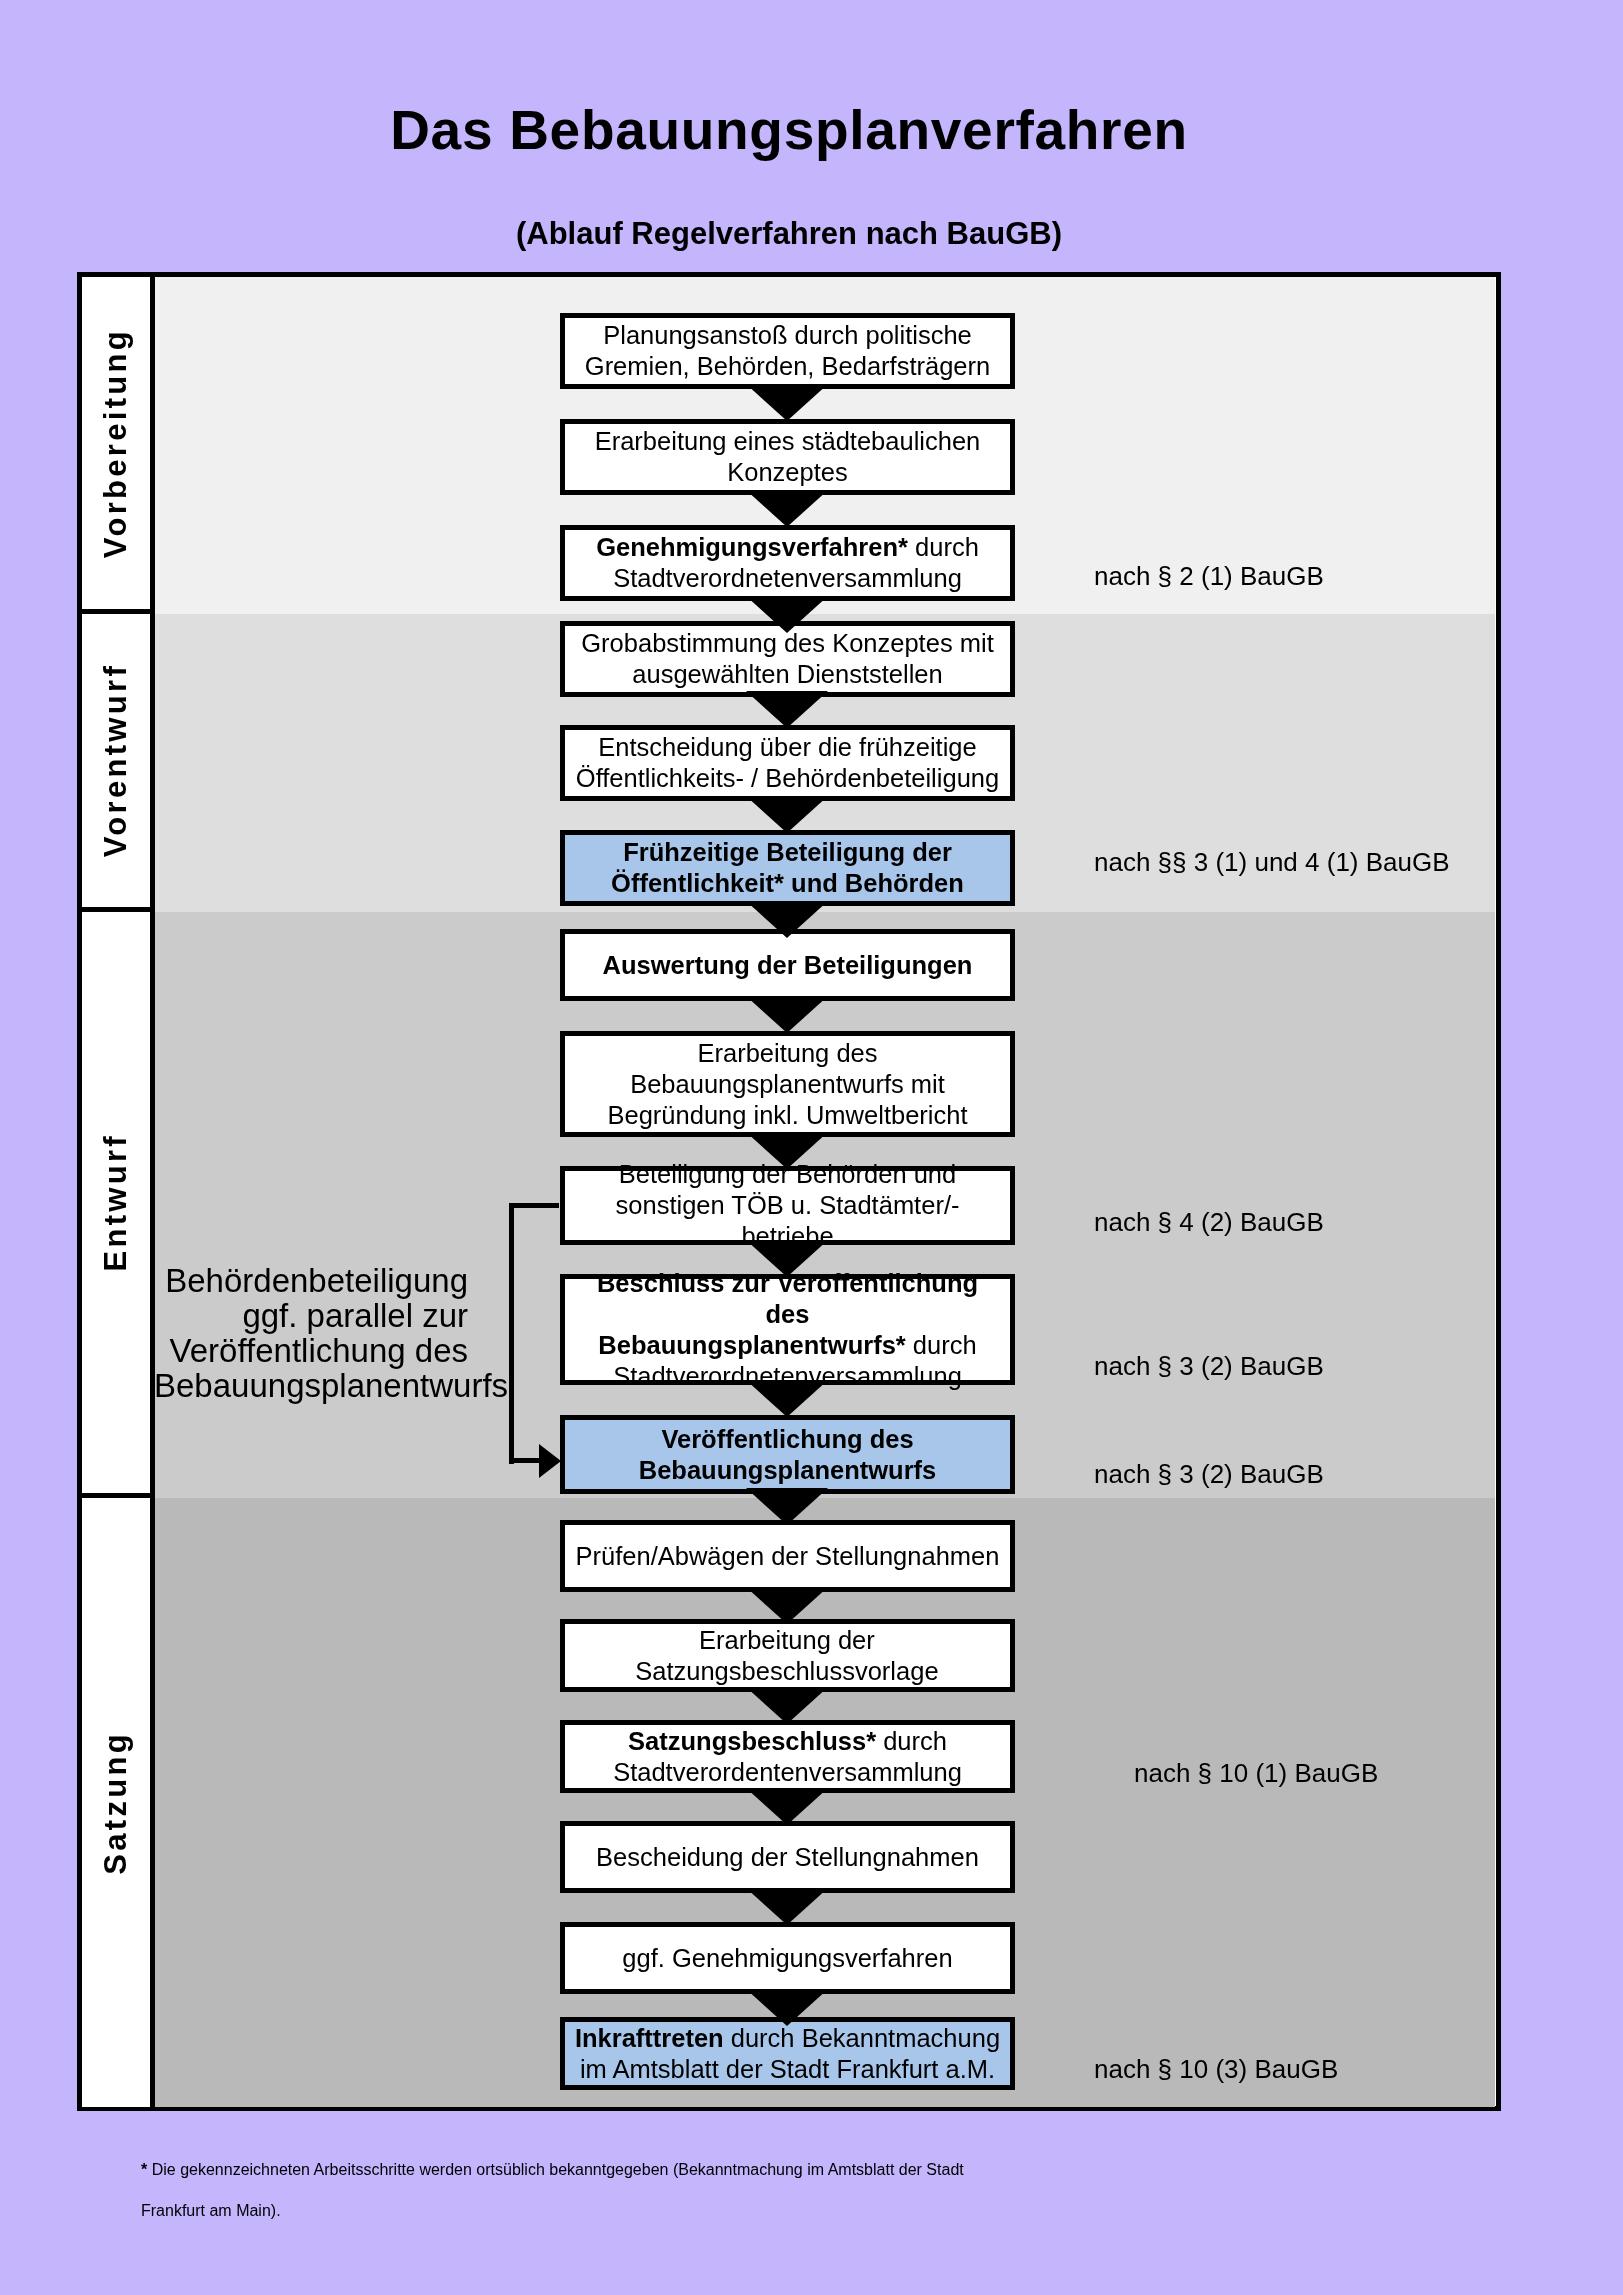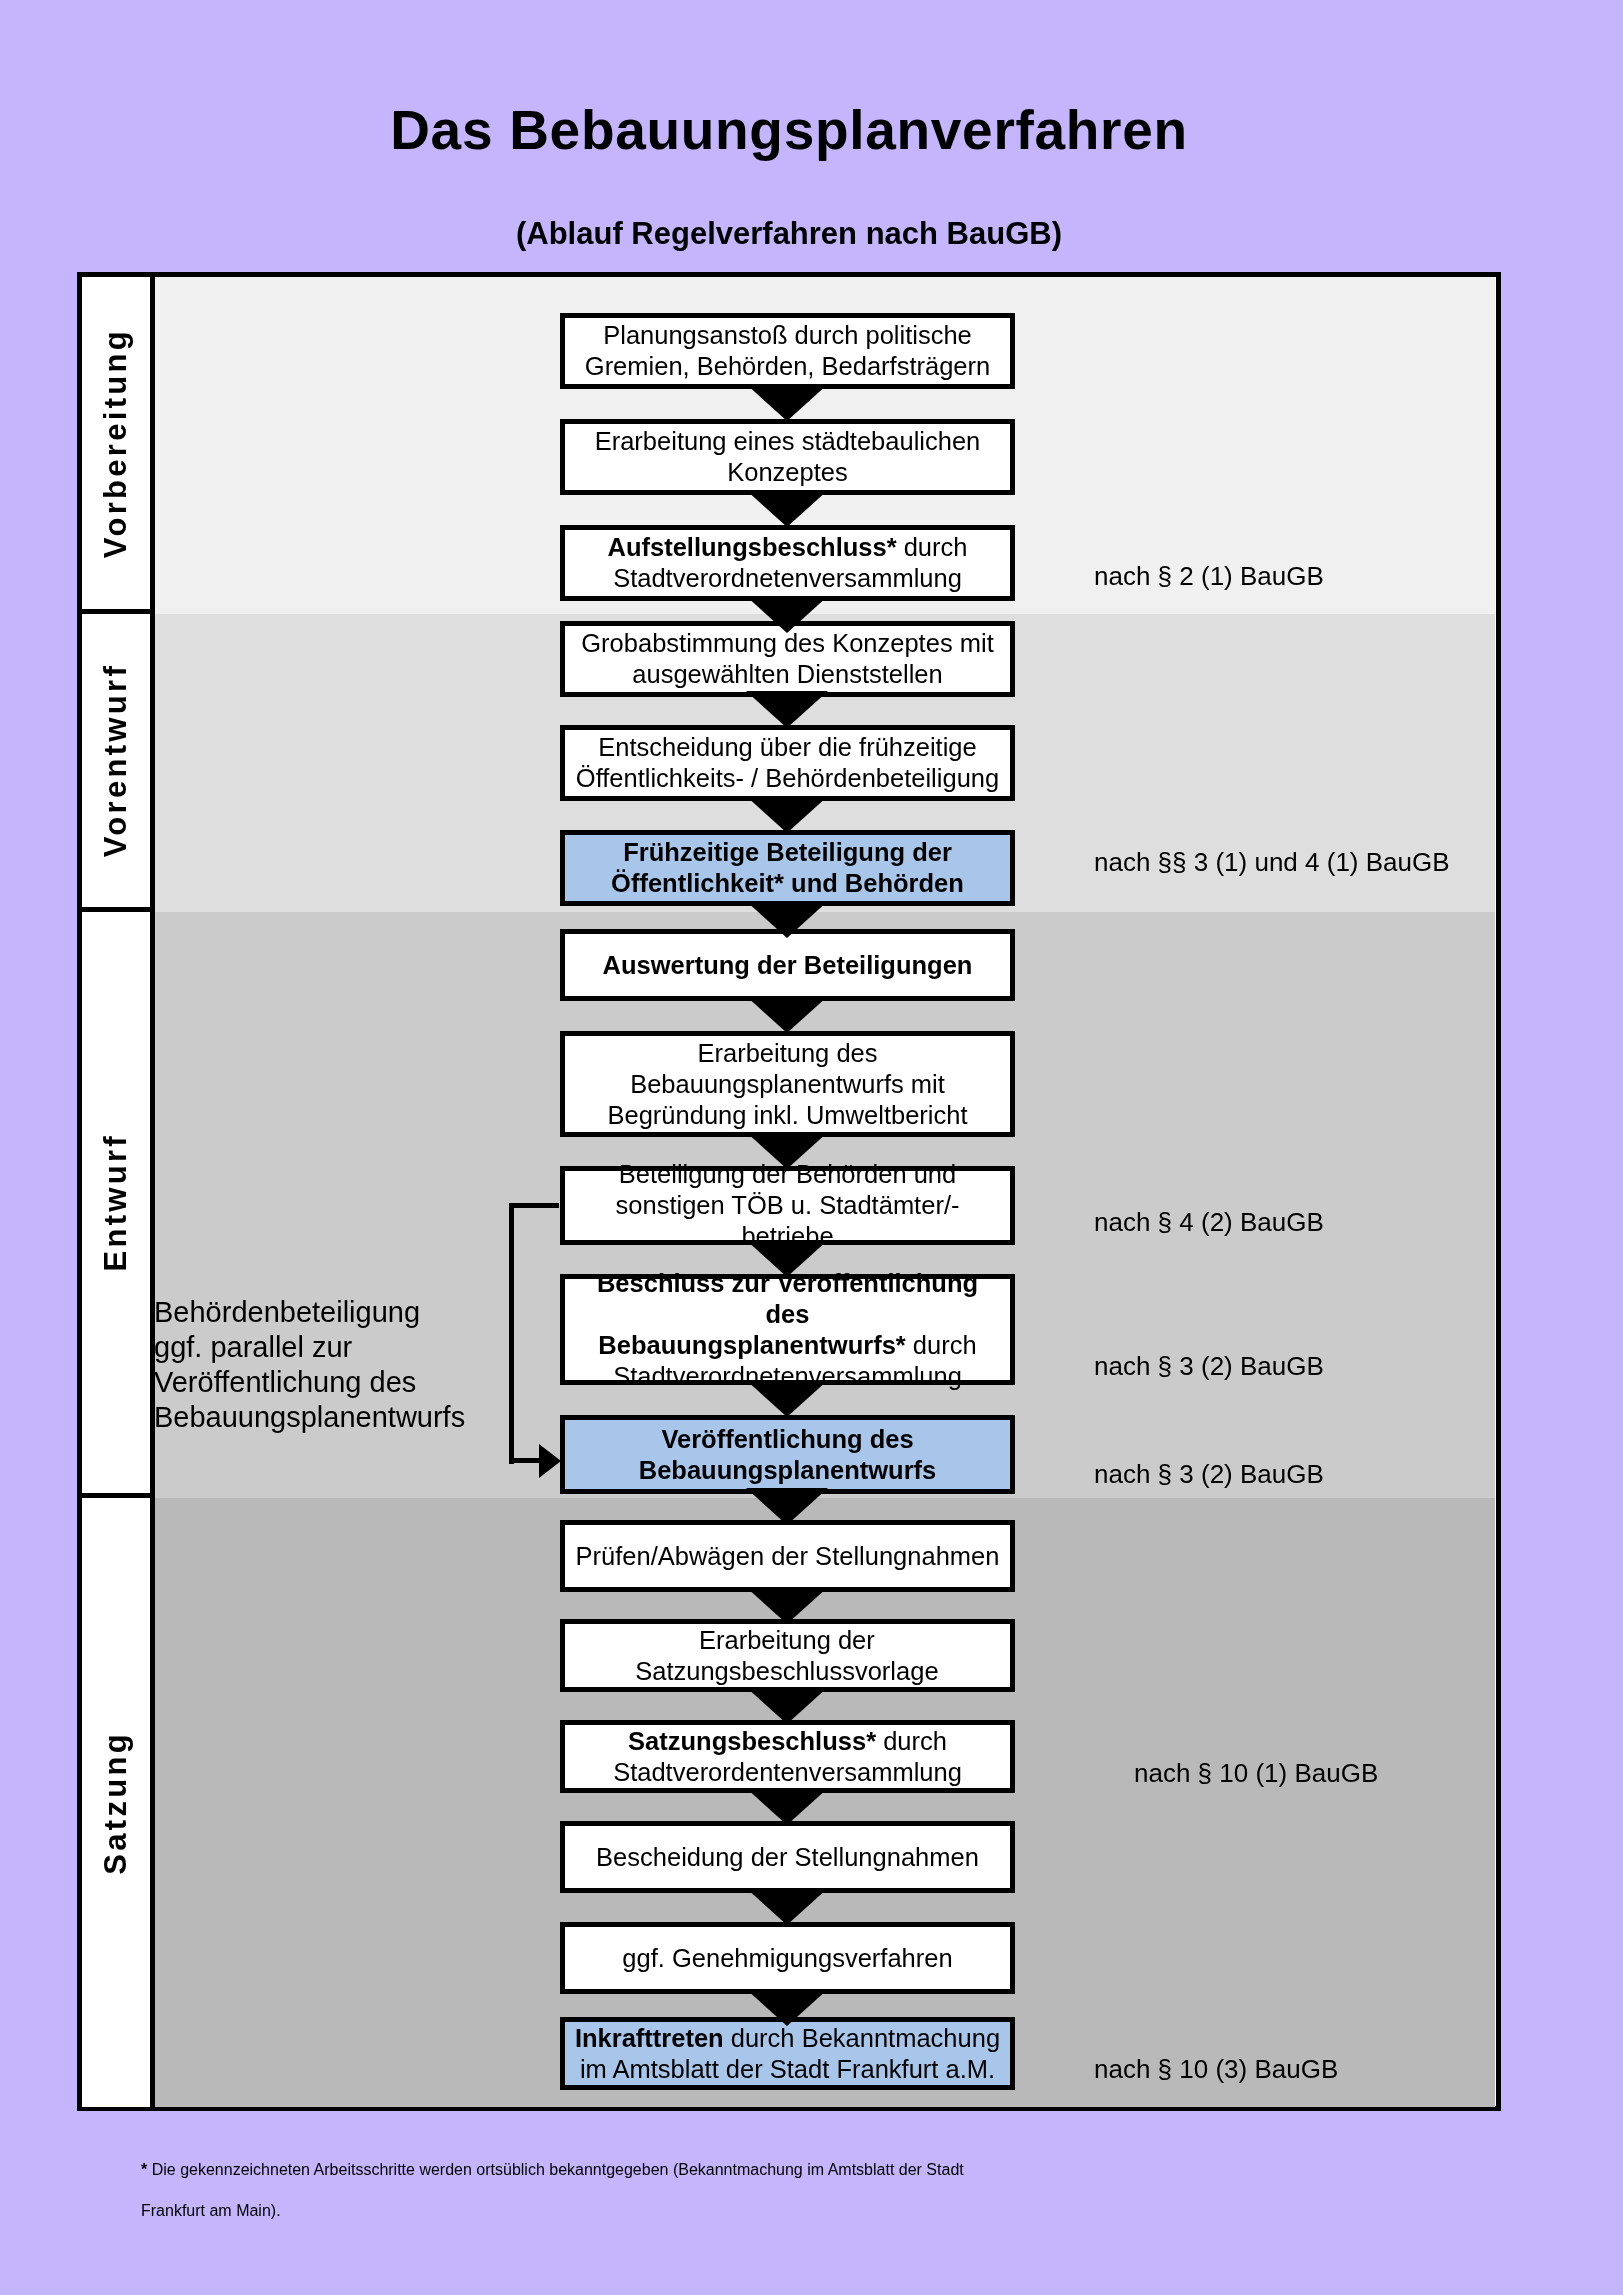--- a/index.html
+++ b/index.html
@@ -28,22 +28,22 @@
   .box .bt { width:100%; text-align:center; font-size:25.5px; line-height:31px; white-space:pre-line; }
   .b { font-weight:bold; }
 
   .arrow { position:absolute; left:746px; width:0; height:0; z-index:4;
            border-left:41px solid transparent; border-right:41px solid transparent;
            border-top:37px solid #000; }
 
   .ann { position:absolute; left:1094px; width:393px; font-size:26px; line-height:29px;
          white-space:nowrap; z-index:3; }
 
-  .note { position:absolute; left:154px; top:1263px; width:314px; text-align:left;
-          font-size:29px; line-height:35px; white-space:pre-line; z-index:3;margin-top:32px; }
+  .note { position:absolute; left:154px; top:1263px; width:314px; text-align:right;
+          font-size:33px; line-height:35px; white-space:pre-line; z-index:3; }
 
   .bar { position:absolute; background:#000; z-index:2; }
   .rarrow { position:absolute; left:539px; top:1444px; width:0; height:0; z-index:3;
             border-top:17px solid transparent; border-bottom:17px solid transparent;
             border-left:22px solid #000; }
 
   .footnote { position:absolute; left:141px; top:2149px; width:1368px;
               font-size:16px; line-height:41px; white-space:pre-line; }
 </style>
 </head>
@@ -81,21 +81,21 @@
     <div class="bt">Planungsanstoß durch politische
 Gremien, Behörden, Bedarfsträgern</div>
   </div>
   <div class="arrow" style="top:384px;"></div>
   <div class="box" style="top:419px;height:76px;">
     <div class="bt">Erarbeitung eines städtebaulichen
 Konzeptes</div>
   </div>
   <div class="arrow" style="top:490px;"></div>
   <div class="box" style="top:525px;height:76px;">
-    <div class="bt"><span class="b">Aufstellungsbeschluss*</span><span> durch
+    <div class="bt"><span class="b">Genehmigungsverfahren*</span><span> durch
 Stadtverordnetenversammlung</span></div>
   </div>
   <div class="arrow" style="top:596px;"></div>
 
   <div class="box" style="top:621px;height:76px;">
     <div class="bt">Grobabstimmung des Konzeptes mit
 ausgewählten Dienststellen</div>
   </div>
   <div class="arrow" style="top:691px;"></div>
   <div class="box" style="top:725px;height:76px;">

